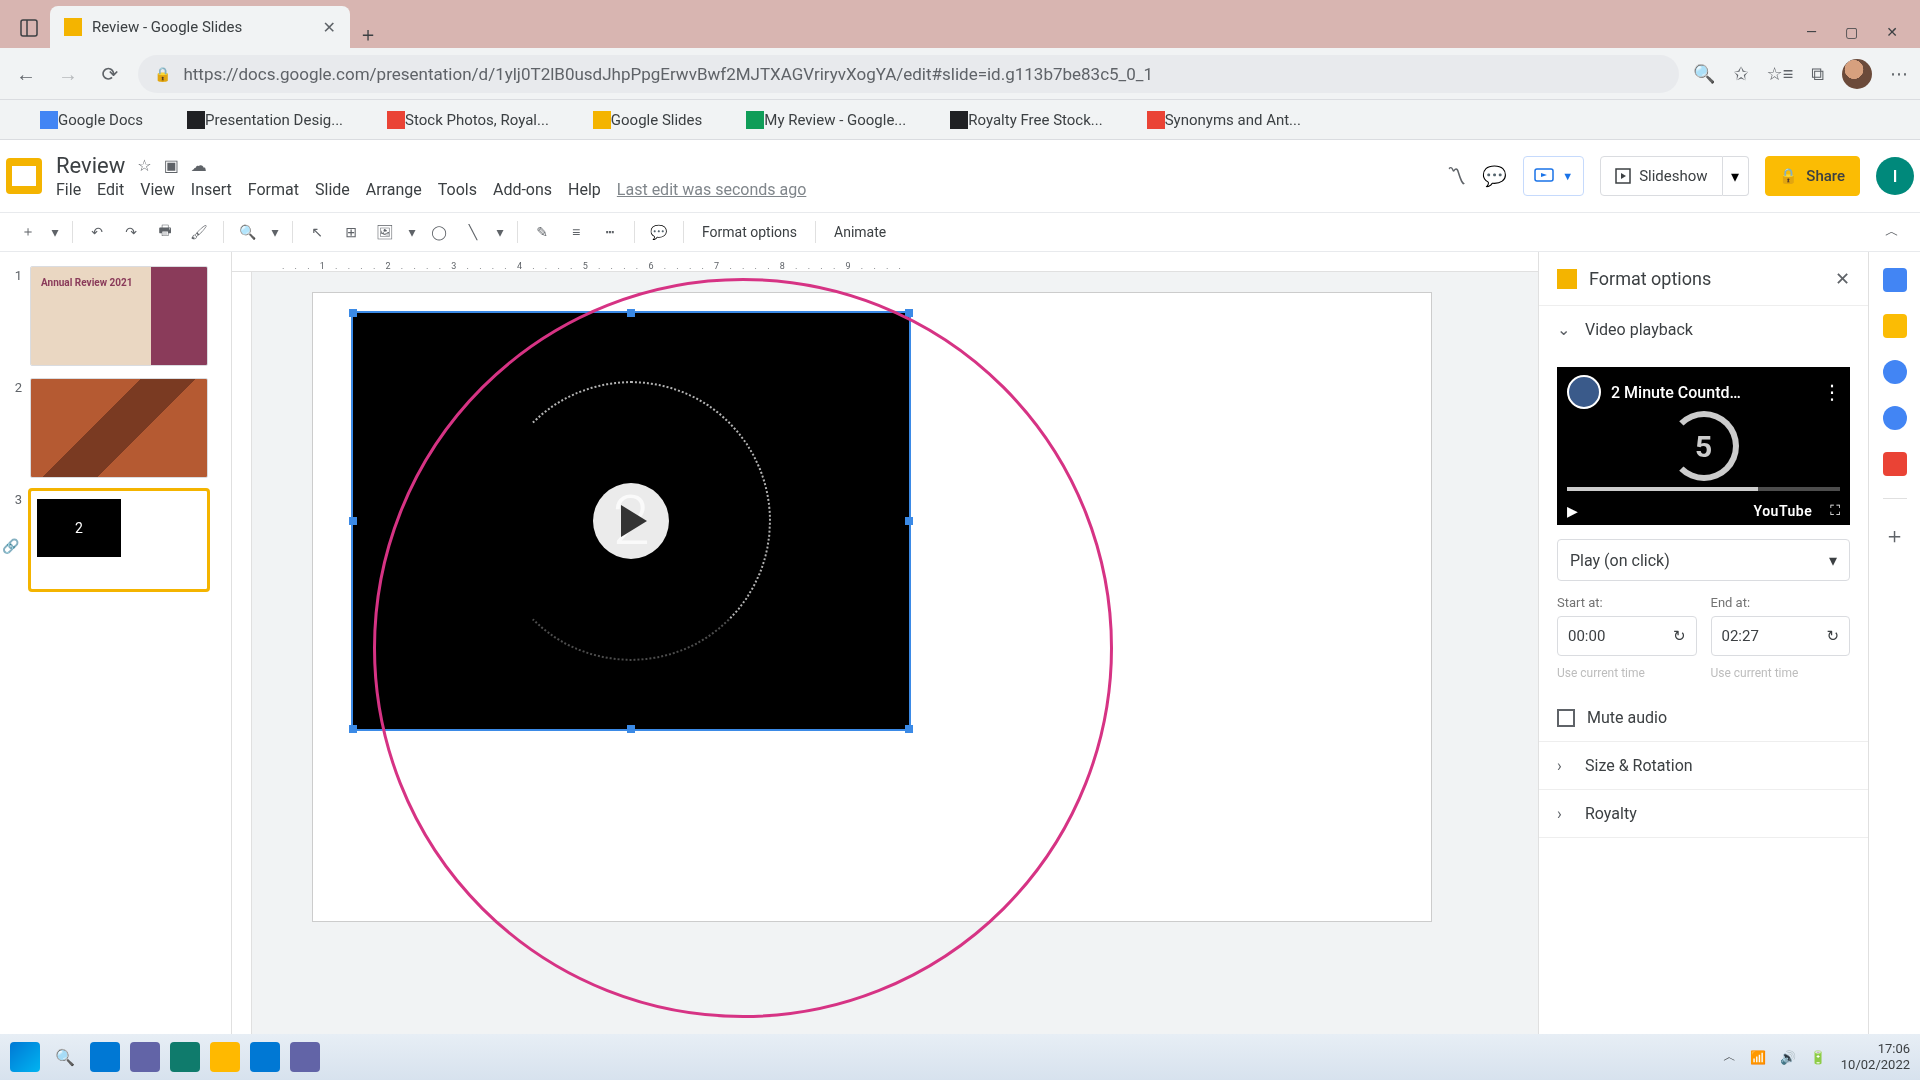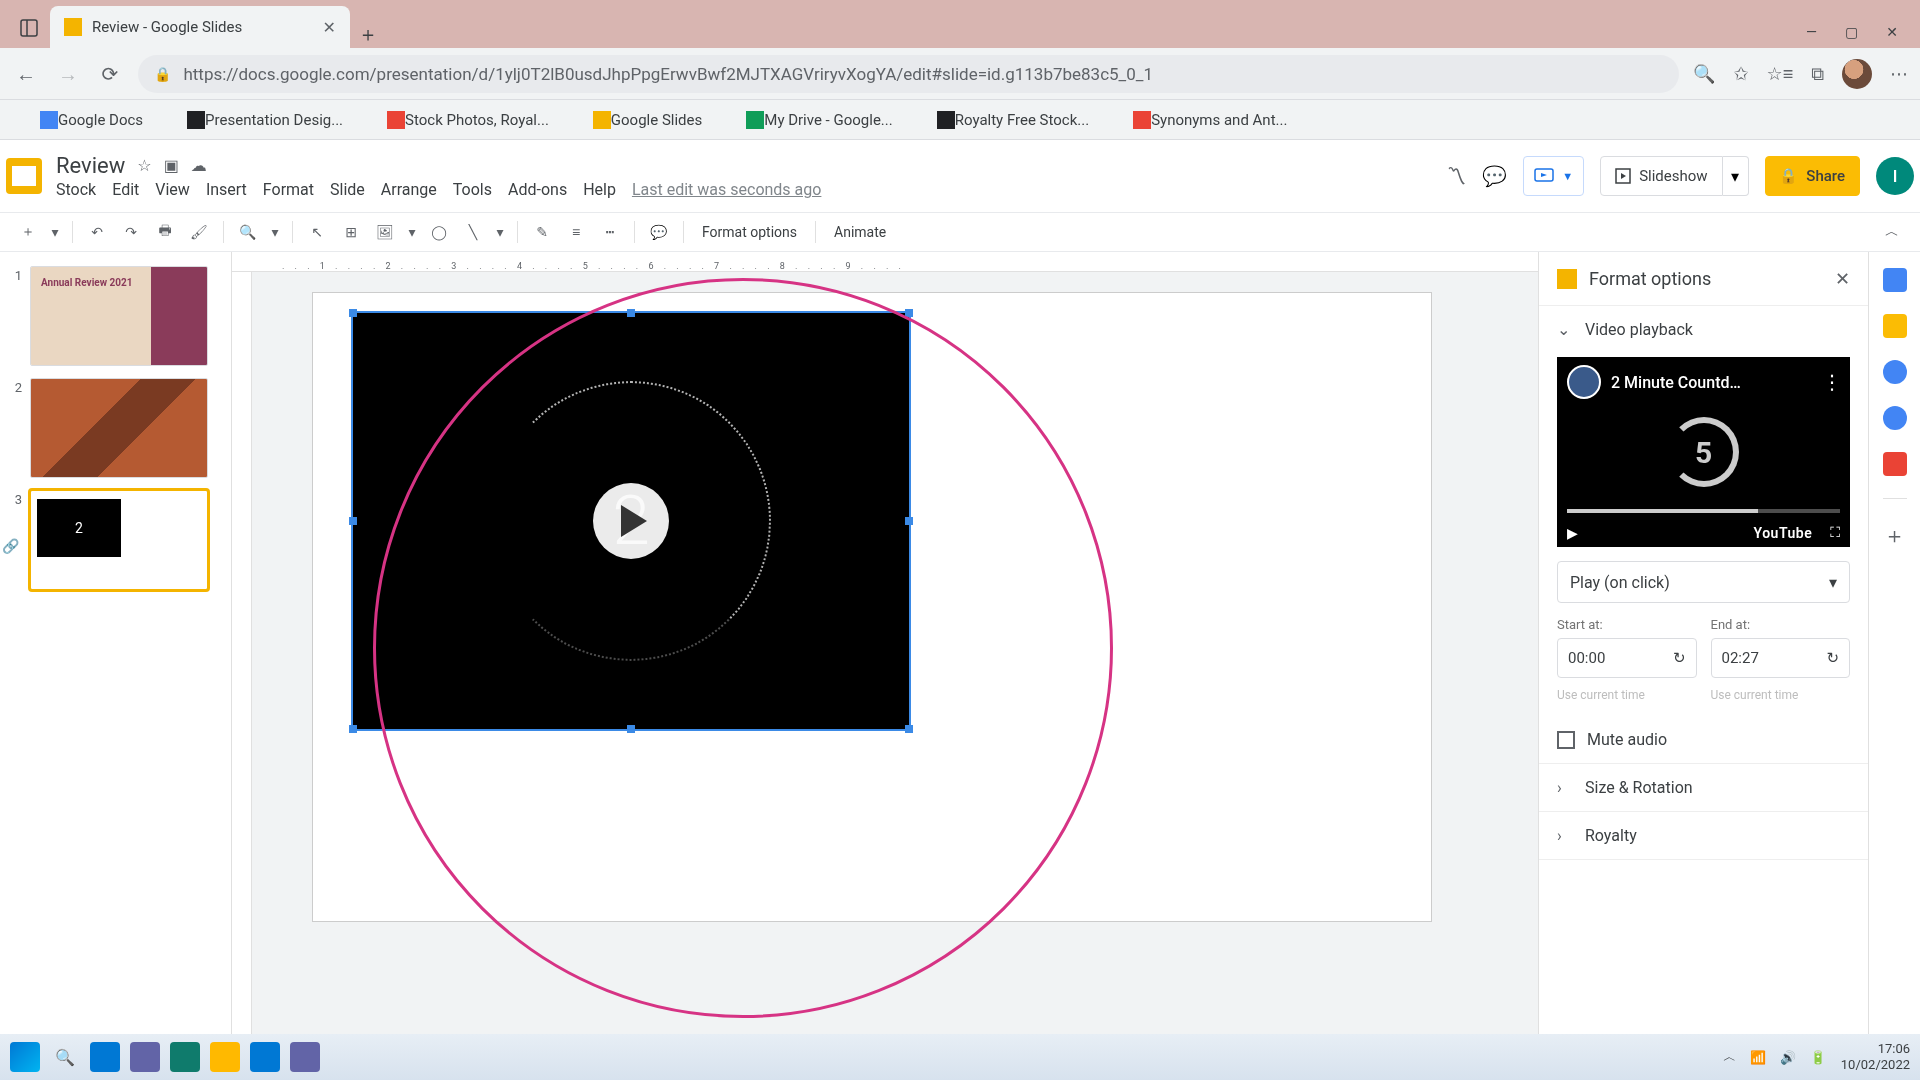--- a/index.html
+++ b/index.html
@@ -94,21 +94,21 @@
 
 
 .format-sidebar { width: 330px; background: #fff; border-left: 1px solid #e0e0e0; overflow-y:auto;}
 .fs-header { display:flex; align-items:center; gap:12px; padding: 16px 18px; border-bottom:1px solid #eee;}
 .fs-header .ic { width:20px;height:20px;background:#f4b400;}
 .fs-header .ttl { font-size:18px; color:#3c4043;}
 .fs-header .close { margin-left:auto; color:#5f6368; font-size:18px;}
 .fs-section { padding: 14px 18px; border-bottom:1px solid #eee;}
 .fs-section-head { display:flex; align-items:center; gap:12px; color:#3c4043; font-size:16px; cursor:pointer;}
 .fs-section-head .chev { width:16px; color:#5f6368;}
-.yt-preview { margin-top:18px; width:100%; height:190px; background:#000; position:relative; color:#fff;}
+.yt-preview { margin-top:28px; width:100%; height:158px; background:#000; position:relative; color:#fff;}
 .yt-top { position:absolute; top:8px; left:10px; right:8px; display:flex; align-items:center; gap:10px;}
 .yt-avatar{width:34px;height:34px;border-radius:50%;background:#3a5a8a;border:2px solid #fff;}
 .yt-title{font-size:16px;font-weight:500; white-space:nowrap; overflow:hidden; text-overflow:ellipsis; flex:1;}
 .yt-more{font-size:20px;}
 .yt-center{position:absolute;left:50%;top:50%;transform:translate(-50%,-50%);}
 .yt-ring{width:70px;height:70px;border:6px solid #ccc;border-left-color:transparent;border-radius:50%;display:flex;align-items:center;justify-content:center;font-size:30px;font-weight:700;color:#ccc;}
 .yt-bar{position:absolute;left:10px;right:10px;bottom:34px;height:4px;background:rgba(255,255,255,.3);}
 .yt-bar::after{content:"";position:absolute;left:0;top:0;bottom:0;width:70%;background:#ccc;}
 .yt-bottom{position:absolute;left:10px;right:10px;bottom:6px;display:flex;align-items:center;justify-content:space-between;font-size:14px;}
 .play-mode { margin-top:14px; height:42px; border:1px solid #dadce0; border-radius:4px; display:flex; align-items:center; padding:0 12px; justify-content:space-between; color:#3c4043;}
@@ -190,21 +190,21 @@
     <div class="bookmark">
         <span class="bm-icon red"></span>
         <span>Stock Photos, Royal...</span>
       </div>
     <div class="bookmark">
         <span class="bm-icon yellow"></span>
         <span>Google Slides</span>
       </div>
     <div class="bookmark">
         <span class="bm-icon green"></span>
-        <span>My Drive - Google...</span>
+        <span>My Review - Google...</span>
       </div>
     <div class="bookmark">
         <span class="bm-icon dark"></span>
         <span>Royalty Free Stock...</span>
       </div>
     <div class="bookmark">
         <span class="bm-icon red"></span>
         <span>Synonyms and Ant...</span>
       </div>
   </div>
@@ -213,21 +213,21 @@
 <div class="app-bar">
   <div class="slides-logo"></div>
   <div class="doc-block">
     <div class="doc-title-row">
       <span class="doc-title">Review</span>
       <span class="ico">☆</span>
       <span class="ico">▣</span>
       <span class="ico">☁</span>
     </div>
     <div class="menu-row">
-      <span>Stock</span>
+      <span>File</span>
       <span>Edit</span>
       <span>View</span>
       <span>Insert</span>
       <span>Format</span>
       <span>Slide</span>
       <span>Arrange</span>
       <span>Tools</span>
       <span>Add-ons</span>
       <span>Help</span>
       <span class="last-edit">Last edit was seconds ago</span>

